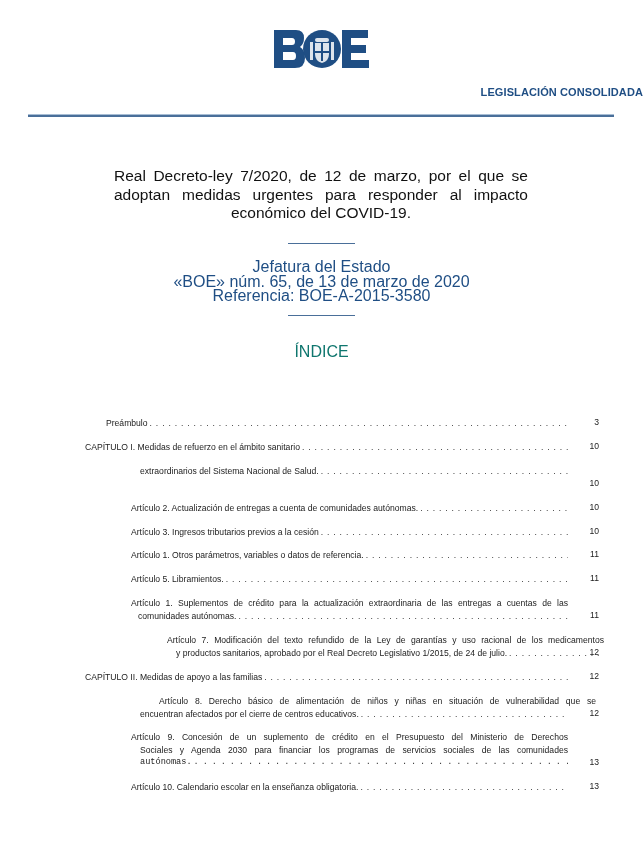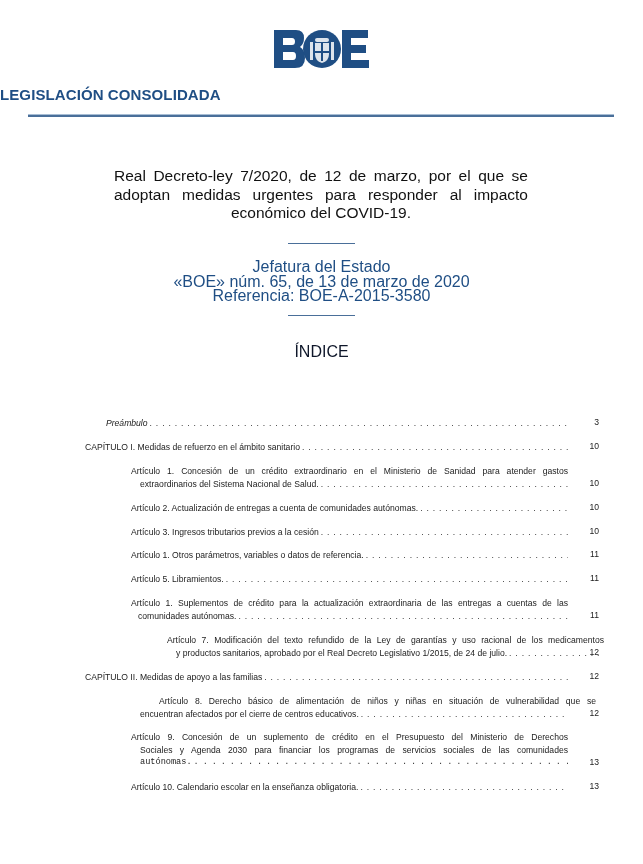--- a/index.html
+++ b/index.html
@@ -1,31 +1,31 @@
 <!DOCTYPE html>
 <html><head>
 <meta charset="utf-8">
 <style>
   html, body { margin: 0; padding: 0; background: #ffffff; }
   body { width: 643px; height: 864px; position: relative; overflow: hidden; font-family: "Liberation Sans", sans-serif; color: #111; }
   .logo { position: absolute; left: 274px; top: 28px; width: 96px; height: 42px; }
-  .header-title { position: absolute; left: 0; width: 643px; top: 86px; text-align: left; color: #1f4e84; font-weight: bold; font-size: 15px; letter-spacing: 0.1px; }
+  .header-title { position: absolute; left: 0; width: 643px; top: 86px; text-align: right; color: #1f4e84; font-weight: bold; font-size: 11px; letter-spacing: 0.1px; }
   .header-rule { position: absolute; left: 28px; width: 586px; top: 114px; height: 2px; background: #4a6f99; border-top: 1px solid #a7bdd4; }
   .doc-title { position: absolute; left: 114px; width: 414px; top: 167px; font-size: 15.5px; line-height: 18.5px; text-align: justify; text-align-last: center; color: #111; }
   .short-rule { position: absolute; left: 288px; width: 67px; height: 1px; background: #4a6f99; }
   .meta { position: absolute; left: 0; width: 643px; top: 260px; text-align: center; color: #1f4e84; font-size: 16px; line-height: 14.5px; }
-  .index-title { position: absolute; left: 0; width: 643px; top: 343px; text-align: center; color: #0f172a; font-size: 16px; }
+  .index-title { position: absolute; left: 0; width: 643px; top: 343px; text-align: center; color: #0f766e; font-size: 16px; }
   .toc { position: absolute; left: 0; top: 0; width: 643px; }
   .toc-entry { position: absolute; font-size: 8.6px; line-height: 12.5px; color: #222; }
   .toc-text { display: block; text-align: justify; }
   .toc-last { display: flex; align-items: baseline; }
   .toc-last .t { white-space: nowrap; }
   .toc-last .dots { flex: 1; overflow: hidden; white-space: nowrap; margin-left: 2px; letter-spacing: 3.9px; color: #333; }
   .toc-page { position: absolute; left: 575px; width: 24px; text-align: right; font-size: 8.6px; color: #222; }
-  .italic { font-style: italic; }
+  .italic { }
 </style>
 </head>
 <body>
 
 <div class="logo">
   <svg width="96" height="42" viewBox="0 0 96 42">
     <g fill="#1f4e84">
 
       <path d="M0 2 H22 Q30 2 30 10 Q30 16 26 19 Q31 22 31 30 Q31 40 21 40 H0 Z M9 10 V17 H18 Q21 17 21 13.5 Q21 10 18 10 Z M9 24 V32 H19 Q22 32 22 28 Q22 24 19 24 Z" fill-rule="evenodd"></path>
 
@@ -73,21 +73,20 @@
 
   <div class="toc-entry" style="left:85px; width:483px; top:441px;">
     <div class="toc-last">
         <span class="t">CAPÍTULO I. Medidas de refuerzo en el ámbito sanitario</span>
         <span class="dots">........................................................................................................................</span>
       </div>
   </div>
   <div class="toc-page" style="top:441px;">10</div>
 
   <div class="toc-entry" style="left:131px; width:437px; top:465px;">
-    <span class="toc-text" style="text-align-last:justify; width:437px;">Artículo 1. Concesión de un crédito extraordinario en el Ministerio de Sanidad para atender gastos</span>
     <div class="toc-last" style="margin-left:9px;">
         <span class="t">extraordinarios del Sistema Nacional de Salud.</span>
         <span class="dots">........................................................................................................................</span>
       </div>
   </div>
   <div class="toc-page" style="top:478px;">10</div>
 
   <div class="toc-entry" style="left:131px; width:437px; top:502px;">
     <div class="toc-last">
         <span class="t">Artículo 2. Actualización de entregas a cuenta de comunidades autónomas.</span>

